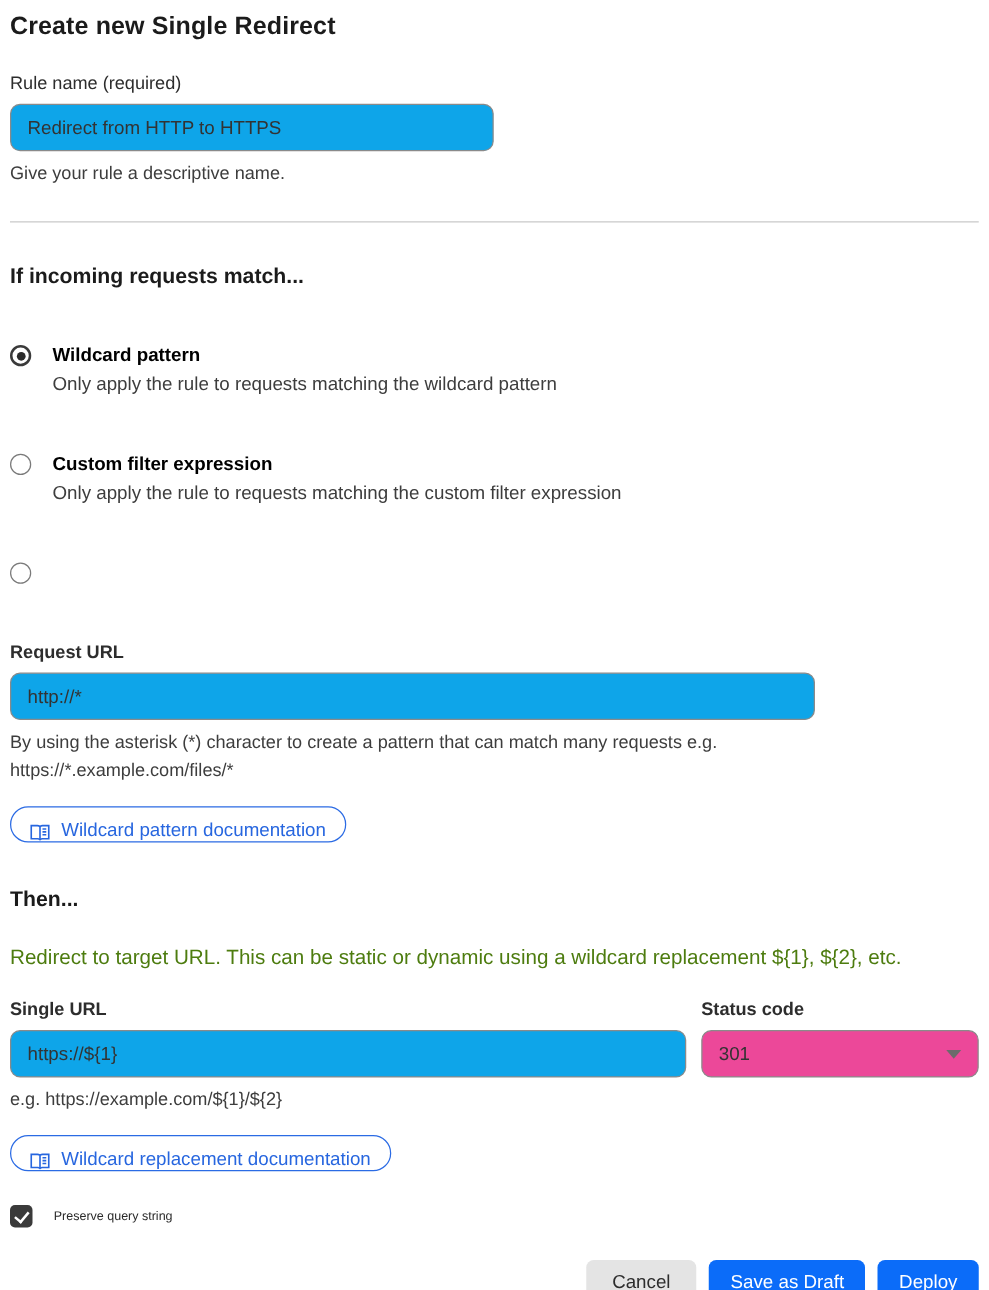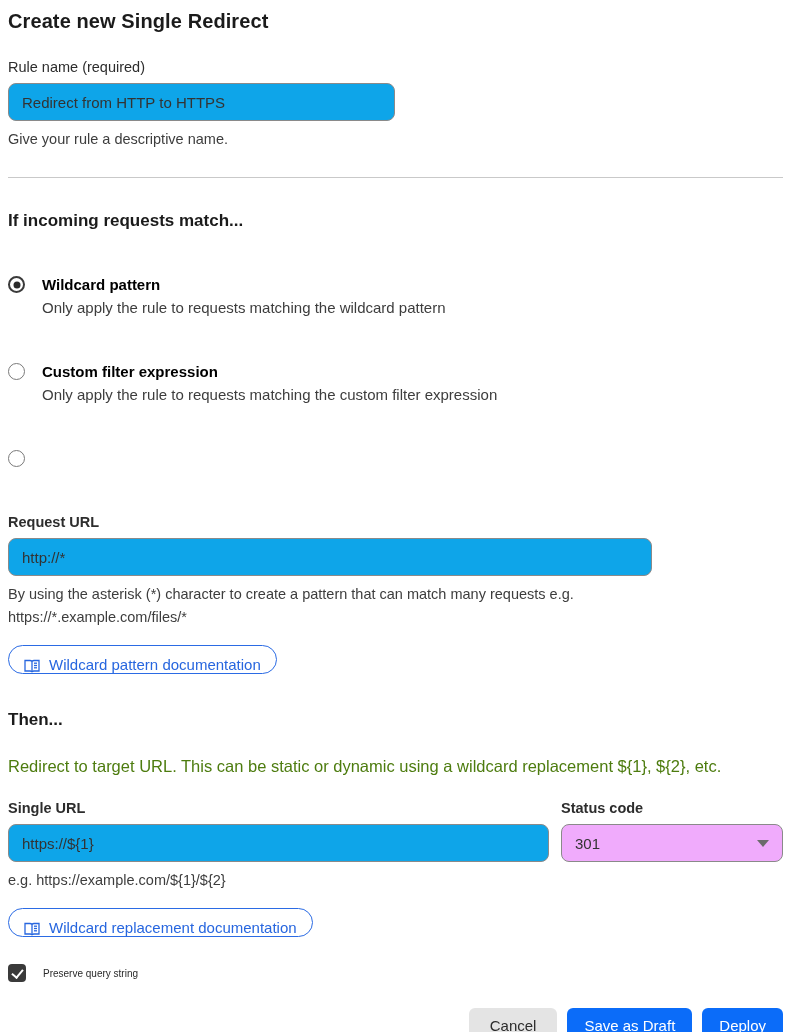--- a/index.html
+++ b/index.html
@@ -64,21 +64,21 @@
 
   .target-row { display: flex; margin-top: 24px; gap: 12px; }
   .target-col { width: 541px; }
   .status-col { width: 222px; }
   .row-label { font-size: 14.5px; color: #2d2d2d; font-weight: 700; }
   .target-row .text-input { width: 100%; }
   .select-box {
     display: flex; align-items: center; justify-content: space-between;
     height: 38px; margin-top: 8px; width: 100%;
     border: 1px solid #8a8a8a; border-radius: 8px;
-    background: #f0abfc; padding: 0 13px; font-size: 15px; color: #333;
+    background: #ec4899; padding: 0 13px; font-size: 15px; color: #333;
     cursor: pointer;
   }
   .select-caret {
     width: 0; height: 0;
     border-left: 6px solid transparent; border-right: 6px solid transparent;
     border-top: 7px solid #6b6b6b;
   }
 
   .checkbox-row { display: flex; align-items: center; margin-top: 25px; }
   .checkbox {

